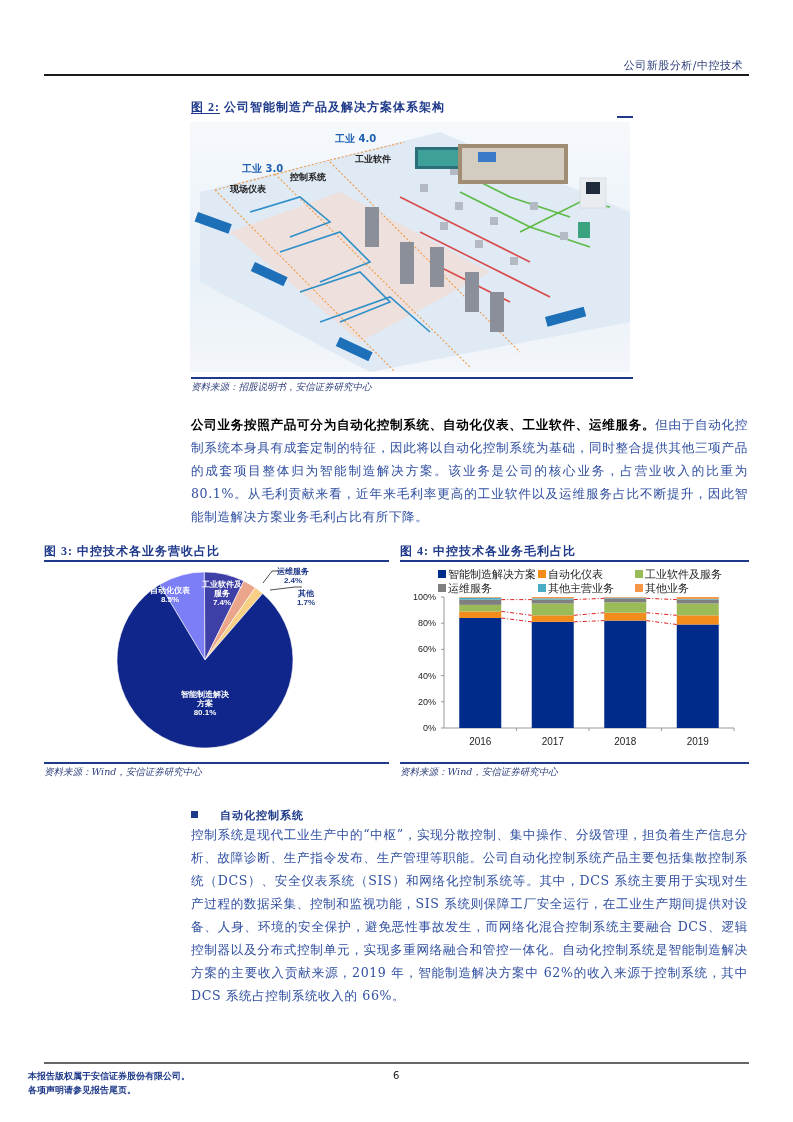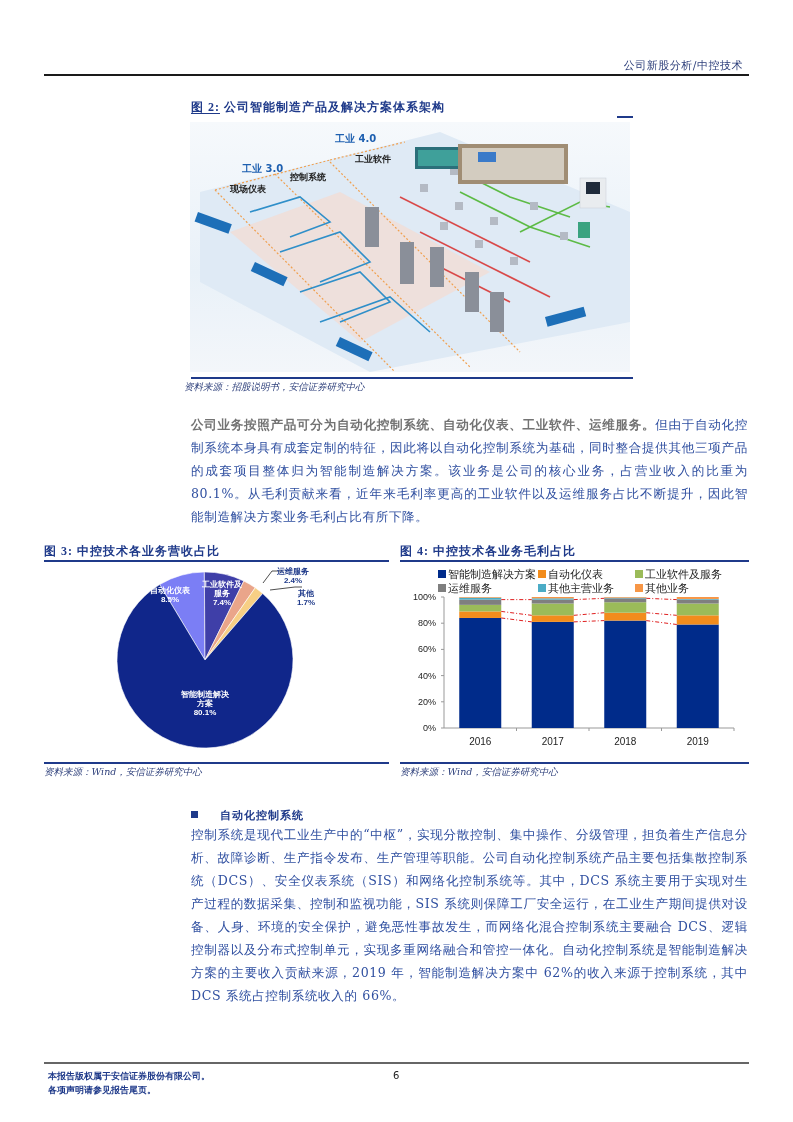--- a/index.html
+++ b/index.html
@@ -11,34 +11,34 @@
 
   .fig-title { position: absolute; font-size: 12px; font-weight: bold; color: #1f3a8a; letter-spacing: 1px; font-family: Liberation Serif, serif; }
   .fig-title .fig-num { text-decoration: underline; text-underline-offset: 2px; }
   .short-rule { position: absolute; height: 1.5px; background: #1f3a8a; }
 
   .fig2-image { position: absolute; left: 190px; top: 122px; width: 440px; height: 250px; background: linear-gradient(180deg, #f6f9fc 0%, #e9f1f8 60%, #f3f6fa 100%); overflow: hidden; }
   .source-rule { position: absolute; height: 1.5px; background: #1f3a8a; }
   .source-text { position: absolute; font-size: 9.5px; font-style: italic; color: #2c3e7a; font-family: "DejaVu Serif", serif; }
 
   .para { position: absolute; font-size: 12.6px; line-height: 23px; color: #2f4fa0; letter-spacing: 0.6px; font-family: "DejaVu Serif", serif; text-align: justify; }
-  .para .lead { font-weight: bold; color: #737373; }
+  .para .lead { font-weight: bold; color: #000000; }
 
   .pie-wrap { position: absolute; left: 40px; top: 565px; width: 355px; height: 190px; }
   .bar-wrap { position: absolute; left: 400px; top: 565px; width: 355px; height: 190px; }
 
   .legend { position: absolute; font-size: 11px; color: #222; font-family: "Liberation Sans", sans-serif; }
   .legend .item { position: absolute; white-space: nowrap; }
   .legend .sw { display: inline-block; width: 8px; height: 8px; margin-right: 2px; vertical-align: 0px; }
 
   .section-head { position: absolute; left: 191px; top: 808px; font-size: 11px; font-weight: bold; color: #1f3a8a; font-family: "DejaVu Serif", serif; letter-spacing: 1px; }
   .section-head .bullet { display: inline-block; width: 7px; height: 7px; background: #1f3a8a; margin-right: 22px; vertical-align: 1px; }
 
   .footer-rule { position: absolute; left: 44px; top: 1062px; width: 705px; height: 1.5px; background: #666; }
-  .footer-left { position: absolute; left: 48px; top: 1069px; font-size: 9px; font-weight: bold; color: #1f3a8a; line-height: 14px; font-family: "DejaVu Serif", serif; }
+  .footer-left { position: absolute; left: 28px; top: 1069px; font-size: 9px; font-weight: bold; color: #1f3a8a; line-height: 14px; font-family: "DejaVu Serif", serif; }
   .footer-page { position: absolute; left: 393px; top: 1070px; font-size: 10px; color: #222; }
 </style>
 </head>
 <body>
 
 <div>
   <div class="header-title">公司新股分析/中控技术</div>
   <div class="header-rule"></div>
 </div>
 
@@ -113,21 +113,21 @@
       </g>
     <text x="52" y="50" font-size="10" fill="#1d5fb0" font-weight="bold" font-family="DejaVu Sans, sans-serif">工业 3.0</text>
     <text x="145" y="20" font-size="10" fill="#1d5fb0" font-weight="bold" font-family="DejaVu Sans, sans-serif">工业 4.0</text>
     <text x="40" y="70" font-size="9" fill="#222" font-weight="bold" font-family="DejaVu Sans, sans-serif">现场仪表</text>
     <text x="100" y="58" font-size="9" fill="#222" font-weight="bold" font-family="DejaVu Sans, sans-serif">控制系统</text>
     <text x="165" y="40" font-size="9" fill="#222" font-weight="bold" font-family="DejaVu Sans, sans-serif">工业软件</text>
   </svg>
 </div>
 
 <div class="source-rule" style="left:191px; top:377px; width:442px;"></div>
-<div class="source-text" style="left:184px; top:381px;">资料来源：招股说明书，安信证券研究中心</div>
+<div class="source-text" style="left:191px; top:381px;">资料来源：招股说明书，安信证券研究中心</div>
 
 <div class="para" style="left:191px; top:413px; width:557px;">
   <span class="lead">公司业务按照产品可分为自动化控制系统、自动化仪表、工业软件、运维服务。</span><span>但由于自动化控制系统本身具有成套定制的特征，因此将以自动化控制系统为基础，同时整合提供其他三项产品的成套项目整体归为智能制造解决方案。该业务是公司的核心业务，占营业收入的比重为 80.1%。从毛利贡献来看，近年来毛利率更高的工业软件以及运维服务占比不断提升，因此智能制造解决方案业务毛利占比有所下降。</span>
 </div>
 
 <div class="fig-title" style="left:44px; top:543px;">
   <span>图 3:</span>
   <span>中控技术各业务营收占比</span>
 </div>
 <div class="short-rule" style="left:44px; top:560px; width:345px;"></div>

